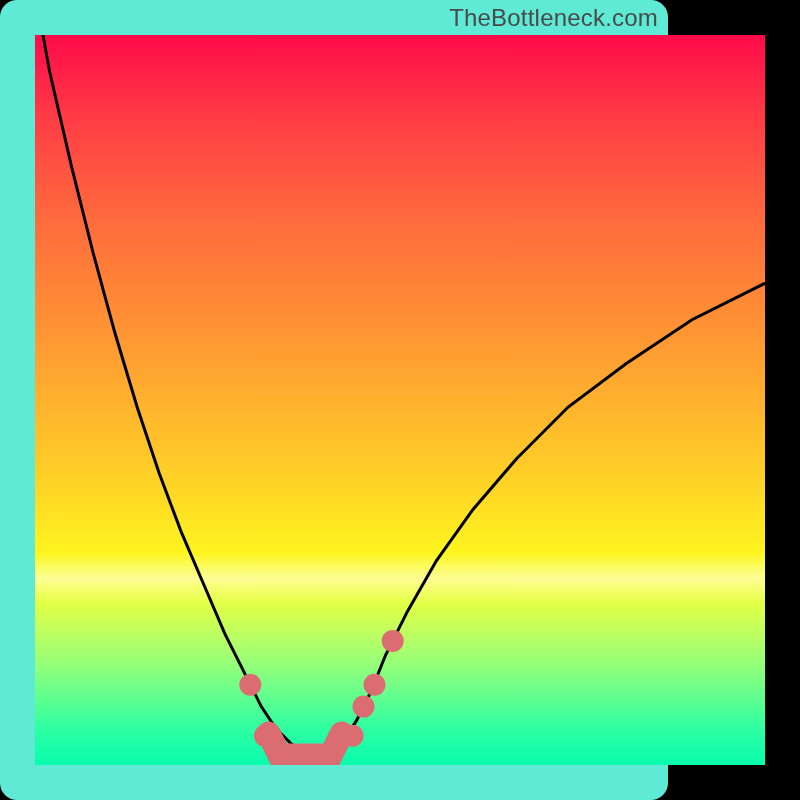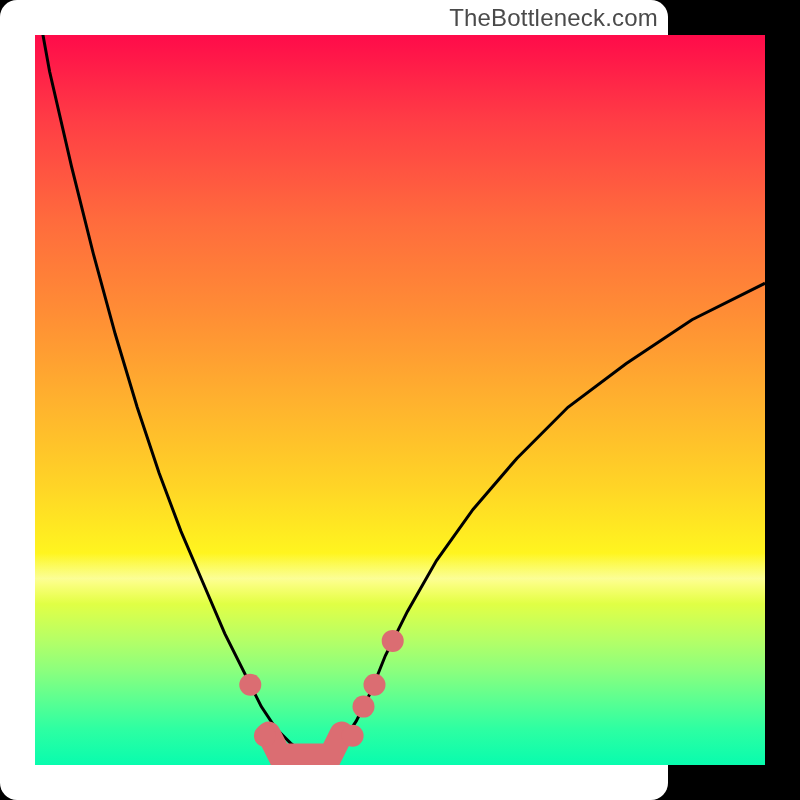--- a/index.html
+++ b/index.html
@@ -8,21 +8,21 @@
     width: 800px;
     height: 800px;
     background: #000;
     overflow: hidden;
     font-family: Arial, Helvetica, sans-serif;
   }
   .frame {
     position: relative;
     width: 668px;
     height: 800px;
-    background: #ffffff;
+    background: #5eead4;
     border-radius: 17px;
   }
   .watermark {
     position: absolute;
     top: 4px;
     right: 10px;
     color: #4a4a4a;
     font-size: 24px;
     font-weight: 500;
     letter-spacing: 0.2px;

